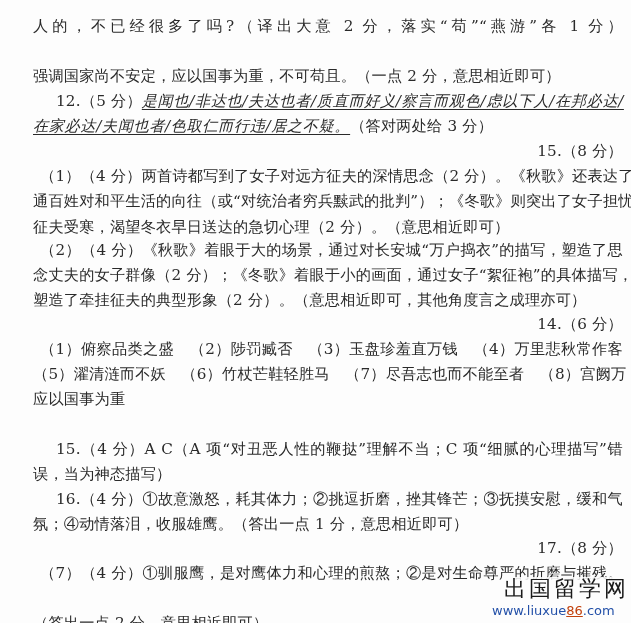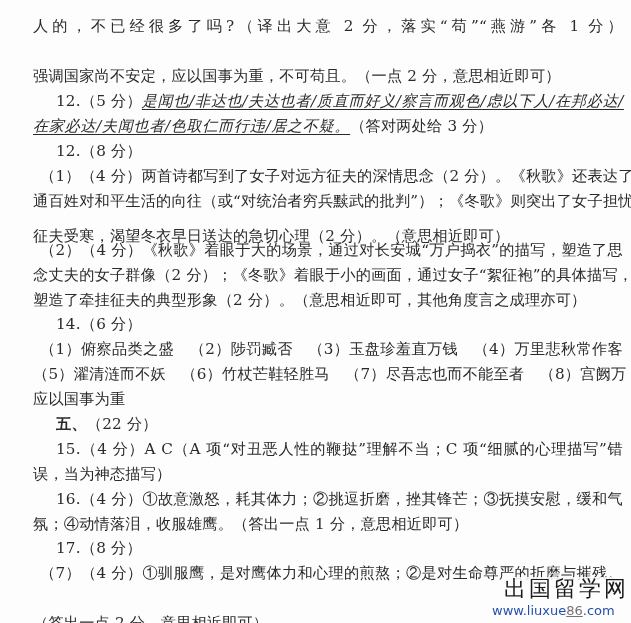--- a/index.html
+++ b/index.html
@@ -16,72 +16,69 @@
   .line {
     position: absolute;
     left: 33px;
     width: 590px;
     height: 22px;
     line-height: 22px;
     font-size: 15.2px;
     white-space: nowrap;
     letter-spacing: 0.2px;
   }
-  .indent { left: 56px; width: 567px; }
+  .indent { left: 56px; width: 567px; text-align: right; }
   .indent-sm { left: 40px; width: 583px; }
   .justify { text-align: justify; text-align-last: justify; }
   .u { text-decoration: underline; text-underline-offset: 3px; font-style: italic; letter-spacing: 0.6px; }
   .bold { font-weight: bold; }
   .watermark {
     position: absolute; left: 0; top: 0; width: 631px; height: 623px; pointer-events: none;
   }
   .wm-cn {
     position: absolute; left: 504px; top: 577px;
     font-family: "DejaVu Sans", "Liberation Sans", sans-serif;
     font-size: 22px; color: #1a1a1a; letter-spacing: 3px; line-height: 24px;
     background: rgba(253,253,253,0.85);
   }
   .wm-url {
     position: absolute; left: 492px; top: 603px;
     font-family: "DejaVu Sans", "Liberation Sans", sans-serif;
     font-size: 13px; color: #2350a8; line-height: 16px;
     background: rgba(253,253,253,0.85);
   }
-  .wm-url .accent { color: #737373; text-decoration: underline; }
+  .wm-url .accent { color: #c2410c; text-decoration: underline; }
 </style>
 </head>
 <body>
 
 <div class="page">
   <div class="line justify" style="top:15px">人的，不已经很多了吗?（译出大意 2 分，落实“苟”“燕游”各 1 分）</div>
   <div class="line" style="top:65px">强调国家尚不安定，应以国事为重，不可苟且。（一点 2 分，意思相近即可）</div>
 
   <div class="line indent" style="top:90px">
     <span>12.（5 分）</span><span class="u">是闻也/非达也/夫达也者/质直而好义/察言而观色/虑以下人/在邦必达/</span>
   </div>
   <div class="line" style="top:115px">
     <span class="u">在家必达/夫闻也者/色取仁而行违/居之不疑。</span><span>（答对两处给 3 分）</span>
   </div>
 
-  <div class="line indent" style="top:140px">12.（8 分）</div>
+  <div class="line indent" style="top:140px">15.（8 分）</div>
   <div class="line indent-sm justify" style="top:165px">（1）（4 分）两首诗都写到了女子对远方征夫的深情思念（2 分）。《秋歌》还表达了普</div>
   <div class="line justify" style="top:190px">通百姓对和平生活的向往（或“对统治者穷兵黩武的批判”）；《冬歌》则突出了女子担忧</div>
-  <div class="line" style="top:225px">征夫受寒，渴望冬衣早日送达的急切心理（2 分）。（意思相近即可）</div>
+  <div class="line" style="top:216px">征夫受寒，渴望冬衣早日送达的急切心理（2 分）。（意思相近即可）</div>
   <div class="line indent-sm justify" style="top:239px">（2）（4 分）《秋歌》着眼于大的场景，通过对长安城“万户捣衣”的描写，塑造了思</div>
   <div class="line justify" style="top:264px">念丈夫的女子群像（2 分）；《冬歌》着眼于小的画面，通过女子“絮征袍”的具体描写，</div>
   <div class="line" style="top:289px">塑造了牵挂征夫的典型形象（2 分）。（意思相近即可，其他角度言之成理亦可）</div>
 
   <div class="line indent" style="top:313px">14.（6 分）</div>
   <div class="line indent-sm justify" style="top:338px">（1）俯察品类之盛　（2）陟罚臧否　（3）玉盘珍羞直万钱　（4）万里悲秋常作客</div>
   <div class="line justify" style="top:363px">（5）濯清涟而不妖　（6）竹杖芒鞋轻胜马　（7）尽吾志也而不能至者　（8）宫阙万</div>
   <div class="line" style="top:388px">应以国事为重</div>
 
-  <div class="line indent" style="top:413px">
-    <span class="bold">五、</span><span>（22 分）</span>
-  </div>
 
   <div class="line indent justify" style="top:438px">15.（4 分）A C（A 项“对丑恶人性的鞭挞”理解不当；C 项“细腻的心理描写”错</div>
   <div class="line" style="top:463px">误，当为神态描写）</div>
   <div class="line indent justify" style="top:488px">16.（4 分）①故意激怒，耗其体力；②挑逗折磨，挫其锋芒；③抚摸安慰，缓和气</div>
   <div class="line" style="top:513px">氛；④动情落泪，收服雄鹰。（答出一点 1 分，意思相近即可）</div>
 
   <div class="line indent" style="top:537px">17.（8 分）</div>
   <div class="line indent-sm justify" style="top:562px">（7）（4 分）①驯服鹰，是对鹰体力和心理的煎熬；②是对生命尊严的折磨与摧残。</div>
   <div class="line" style="top:612px">（答出一点 2 分，意思相近即可）</div>
 </div>

